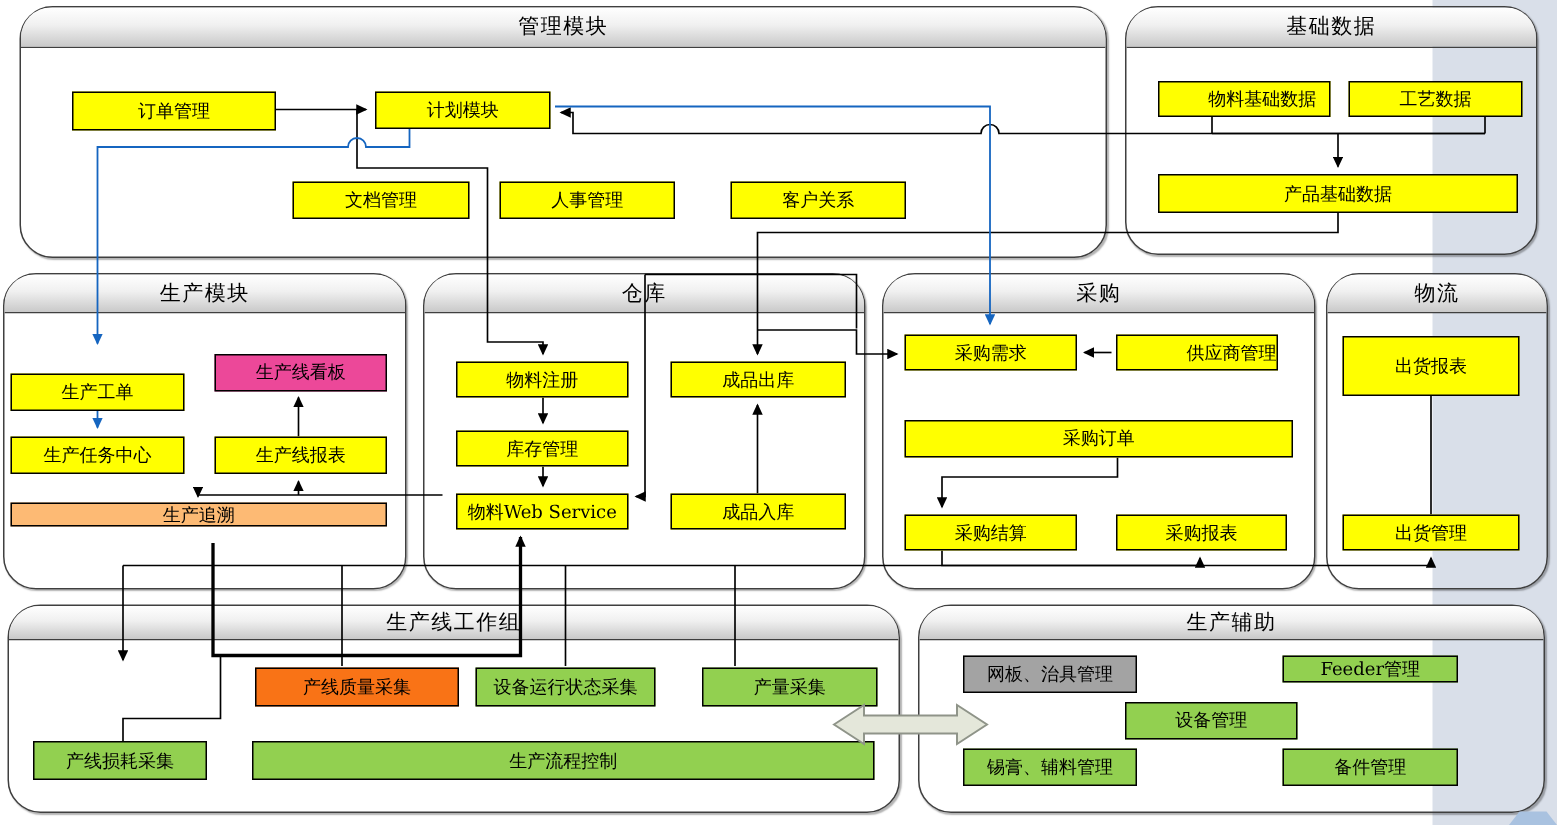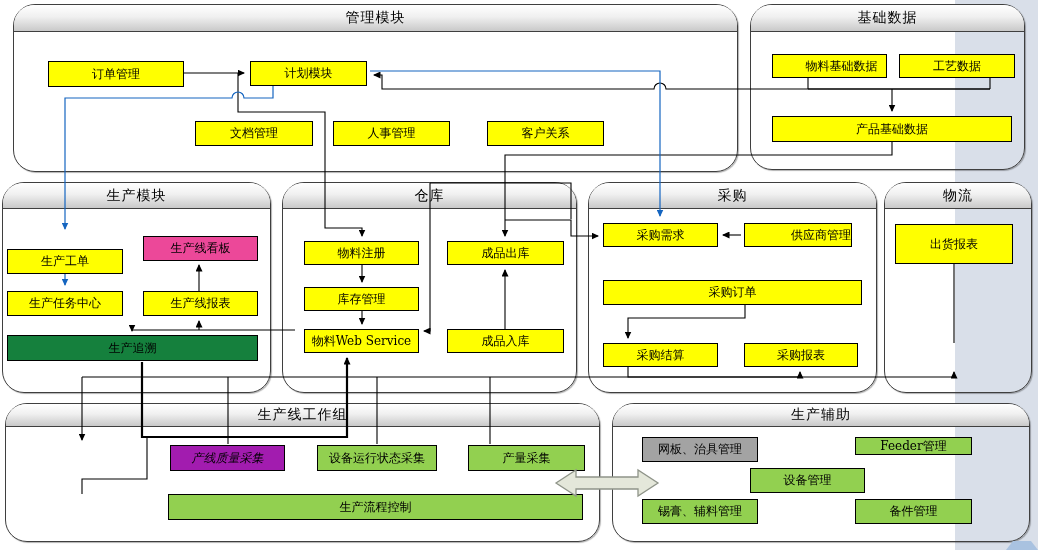--- a/index.html
+++ b/index.html
@@ -108,21 +108,21 @@
     <div class="node-box" style="left: 772px; top: 116px; width: 240px; height: 26px; background: rgb(255, 255, 0); border-color: rgb(0, 0, 0);">产品基础数据</div>
     <div class="container-box" style="left: 2px; top: 182px; width: 267px; height: 209px; border-color: rgb(63, 63, 63);">
       <div class="container-header" style="height: 25px;">
         <span class="container-title">生产模块</span>
       </div>
     </div>
     <div class="node-box" style="left: 7px; top: 236px; width: 116px; height: 25px; background: rgb(255, 255, 0); border-color: rgb(0, 0, 0); margin-top: 13px;">生产工单</div>
     <div class="node-box" style="left: 143px; top: 236px; width: 115px; height: 25px; background: #ec4899; border-color: rgb(0, 0, 0);">生产线看板</div>
     <div class="node-box" style="left: 7px; top: 291px; width: 116px; height: 25px; background: rgb(255, 255, 0); border-color: rgb(0, 0, 0);">生产任务中心</div>
     <div class="node-box" style="left: 143px; top: 291px; width: 115px; height: 25px; background: rgb(255, 255, 0); border-color: rgb(0, 0, 0);">生产线报表</div>
-    <div class="node-box" style="left: 7px; top: 335px; width: 251px; height: 26px; background: #15803d; border-color: rgb(0, 0, 0);">生产追溯</div>
+    <div class="node-box" style="left: 7px; top: 335px; width: 251px; height: 16px; background: #fdba74; border-color: rgb(0, 0, 0);">生产追溯</div>
     <div class="container-box" style="left: 282px; top: 182px; width: 293px; height: 209px; border-color: rgb(63, 63, 63);">
       <div class="container-header" style="height: 25px;">
         <span class="container-title">仓库</span>
       </div>
     </div>
     <div class="node-box" style="left: 304px; top: 241px; width: 115px; height: 24px; background: rgb(255, 255, 0); border-color: rgb(0, 0, 0);">物料注册</div>
     <div class="node-box" style="left: 304px; top: 287px; width: 115px; height: 24px; background: rgb(255, 255, 0); border-color: rgb(0, 0, 0);">库存管理</div>
     <div class="node-box" style="left: 304px; top: 329px; width: 115px; height: 24px; background: rgb(255, 255, 0); border-color: rgb(0, 0, 0);">物料Web Service</div>
     <div class="node-box" style="left: 447px; top: 241px; width: 117px; height: 24px; background: rgb(255, 255, 0); border-color: rgb(0, 0, 0);">成品出库</div>
     <div class="node-box" style="left: 447px; top: 329px; width: 117px; height: 24px; background: rgb(255, 255, 0); border-color: rgb(0, 0, 0);">成品入库</div>
@@ -135,28 +135,30 @@
     <div class="node-box" style="left: 744px; top: 223px; width: 108px; height: 24px; background: rgb(255, 255, 0); border-color: rgb(0, 0, 0); padding-left: 46px;">供应商管理</div>
     <div class="node-box" style="left: 603px; top: 280px; width: 259px; height: 25px; background: rgb(255, 255, 0); border-color: rgb(0, 0, 0);">采购订单</div>
     <div class="node-box" style="left: 603px; top: 343px; width: 115px; height: 24px; background: rgb(255, 255, 0); border-color: rgb(0, 0, 0);">采购结算</div>
     <div class="node-box" style="left: 744px; top: 343px; width: 114px; height: 24px; background: rgb(255, 255, 0); border-color: rgb(0, 0, 0);">采购报表</div>
     <div class="container-box" style="left: 884px; top: 182px; width: 146px; height: 209px; border-color: rgb(63, 63, 63);">
       <div class="container-header" style="height: 25px;">
         <span class="container-title">物流</span>
       </div>
     </div>
     <div class="node-box" style="left: 895px; top: 224px; width: 118px; height: 40px; background: rgb(255, 255, 0); border-color: rgb(0, 0, 0);">出货报表</div>
+    <div class="node-box" style="left: 895px; top: 343px; width: 118px; height: 24px; background: rgb(255, 255, 0); border-color: rgb(0, 0, 0);">出货管理</div>
     <div class="container-box" style="left: 5px; top: 403px; width: 593px; height: 137px; border-color: rgb(63, 63, 63);">
       <div class="container-header" style="height: 22px;">
         <span class="container-title">生产线工作组</span>
       </div>
     </div>
-    <div class="node-box" style="left: 170px; top: 445px; width: 115px; height: 26px; background: #a21caf; border-color: rgb(0, 0, 0); font-style: italic;">产线质量采集</div>
+    <div class="node-box" style="left: 170px; top: 445px; width: 136px; height: 26px; background: #f97316; border-color: rgb(0, 0, 0);">产线质量采集</div>
     <div class="node-box" style="left: 317px; top: 445px; width: 120px; height: 26px; background: rgb(146, 208, 80); border-color: rgb(0, 0, 0);">设备运行状态采集</div>
     <div class="node-box" style="left: 468px; top: 445px; width: 117px; height: 26px; background: rgb(146, 208, 80); border-color: rgb(0, 0, 0);">产量采集</div>
+    <div class="node-box" style="left: 22px; top: 494px; width: 116px; height: 26px; background: rgb(146, 208, 80); border-color: rgb(0, 0, 0);">产线损耗采集</div>
     <div class="node-box" style="left: 168px; top: 494px; width: 415px; height: 26px; background: rgb(146, 208, 80); border-color: rgb(0, 0, 0);">生产流程控制</div>
     <div class="container-box" style="left: 612px; top: 403px; width: 416px; height: 137px; border-color: rgb(63, 63, 63);">
       <div class="container-header" style="height: 22px;">
         <span class="container-title">生产辅助</span>
       </div>
     </div>
     <div class="node-box" style="left: 642px; top: 437px; width: 116px; height: 25px; background: #a3a3a3; border-color: rgb(0, 0, 0);">网板、治具管理</div>
     <div class="node-box" style="left: 855px; top: 437px; width: 117px; height: 18px; background: rgb(146, 208, 80); border-color: rgb(0, 0, 0);">Feeder管理</div>
     <div class="node-box" style="left: 750px; top: 468px; width: 115px; height: 25px; background: rgb(146, 208, 80); border-color: rgb(0, 0, 0);">设备管理</div>
     <div class="node-box" style="left: 642px; top: 499px; width: 116px; height: 25px; background: rgb(146, 208, 80); border-color: rgb(0, 0, 0);">锡膏、辅料管理</div>

